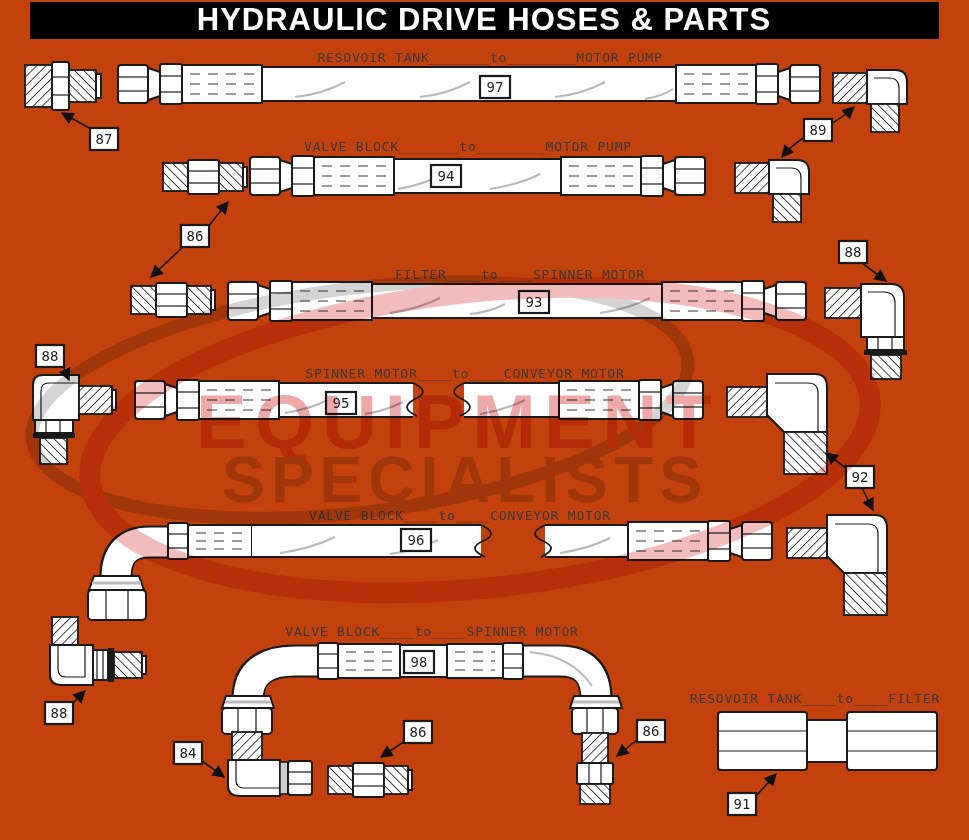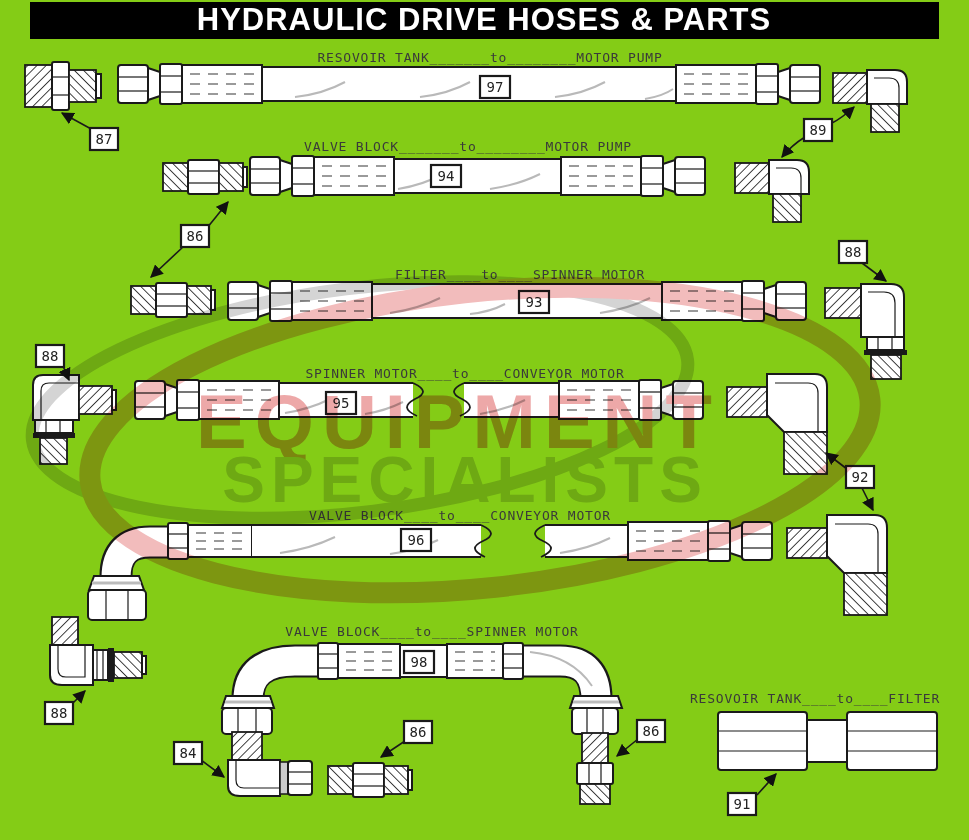--- a/index.html
+++ b/index.html
@@ -1,16 +1,16 @@
 <!DOCTYPE html>
 <html style="--title_bg: #000000; --title_fg: #ffffff; --watermark_red: #eda8a8; --watermark_gray: #d4d4d4; --line: #1a1a1a;"><head>
 <meta charset="utf-8">
 <style>
   html,body{margin:0;padding:0;background:#fff;}
-  .page{width:969px;height:840px;position:relative;background:#84cc16;overflow:hidden;}
+  .page{width:969px;height:840px;position:relative;background:#c2410c;overflow:hidden;}
   svg{display:block;}
   .ln{fill:#fff;stroke:#1a1a1a;stroke-width:2;}
   .ln3{fill:none;stroke:#1a1a1a;stroke-width:1.8;}
   .ln2{stroke:#1a1a1a;stroke-width:2;}
   .thin{stroke:#1a1a1a;stroke-width:1.2;fill:none;}
   .hatch1{fill:url(#h1);stroke:#1a1a1a;stroke-width:1.8;}
   .hatch2{fill:url(#h2);stroke:#1a1a1a;stroke-width:1.8;}
   .dash{stroke:#9a9a9a;stroke-width:2.2;stroke-dasharray:10 8;}
   .sheen{stroke:#b9b9b9;stroke-width:2;fill:none;}
   .gband{stroke:#bbb;stroke-width:3;fill:none;}

